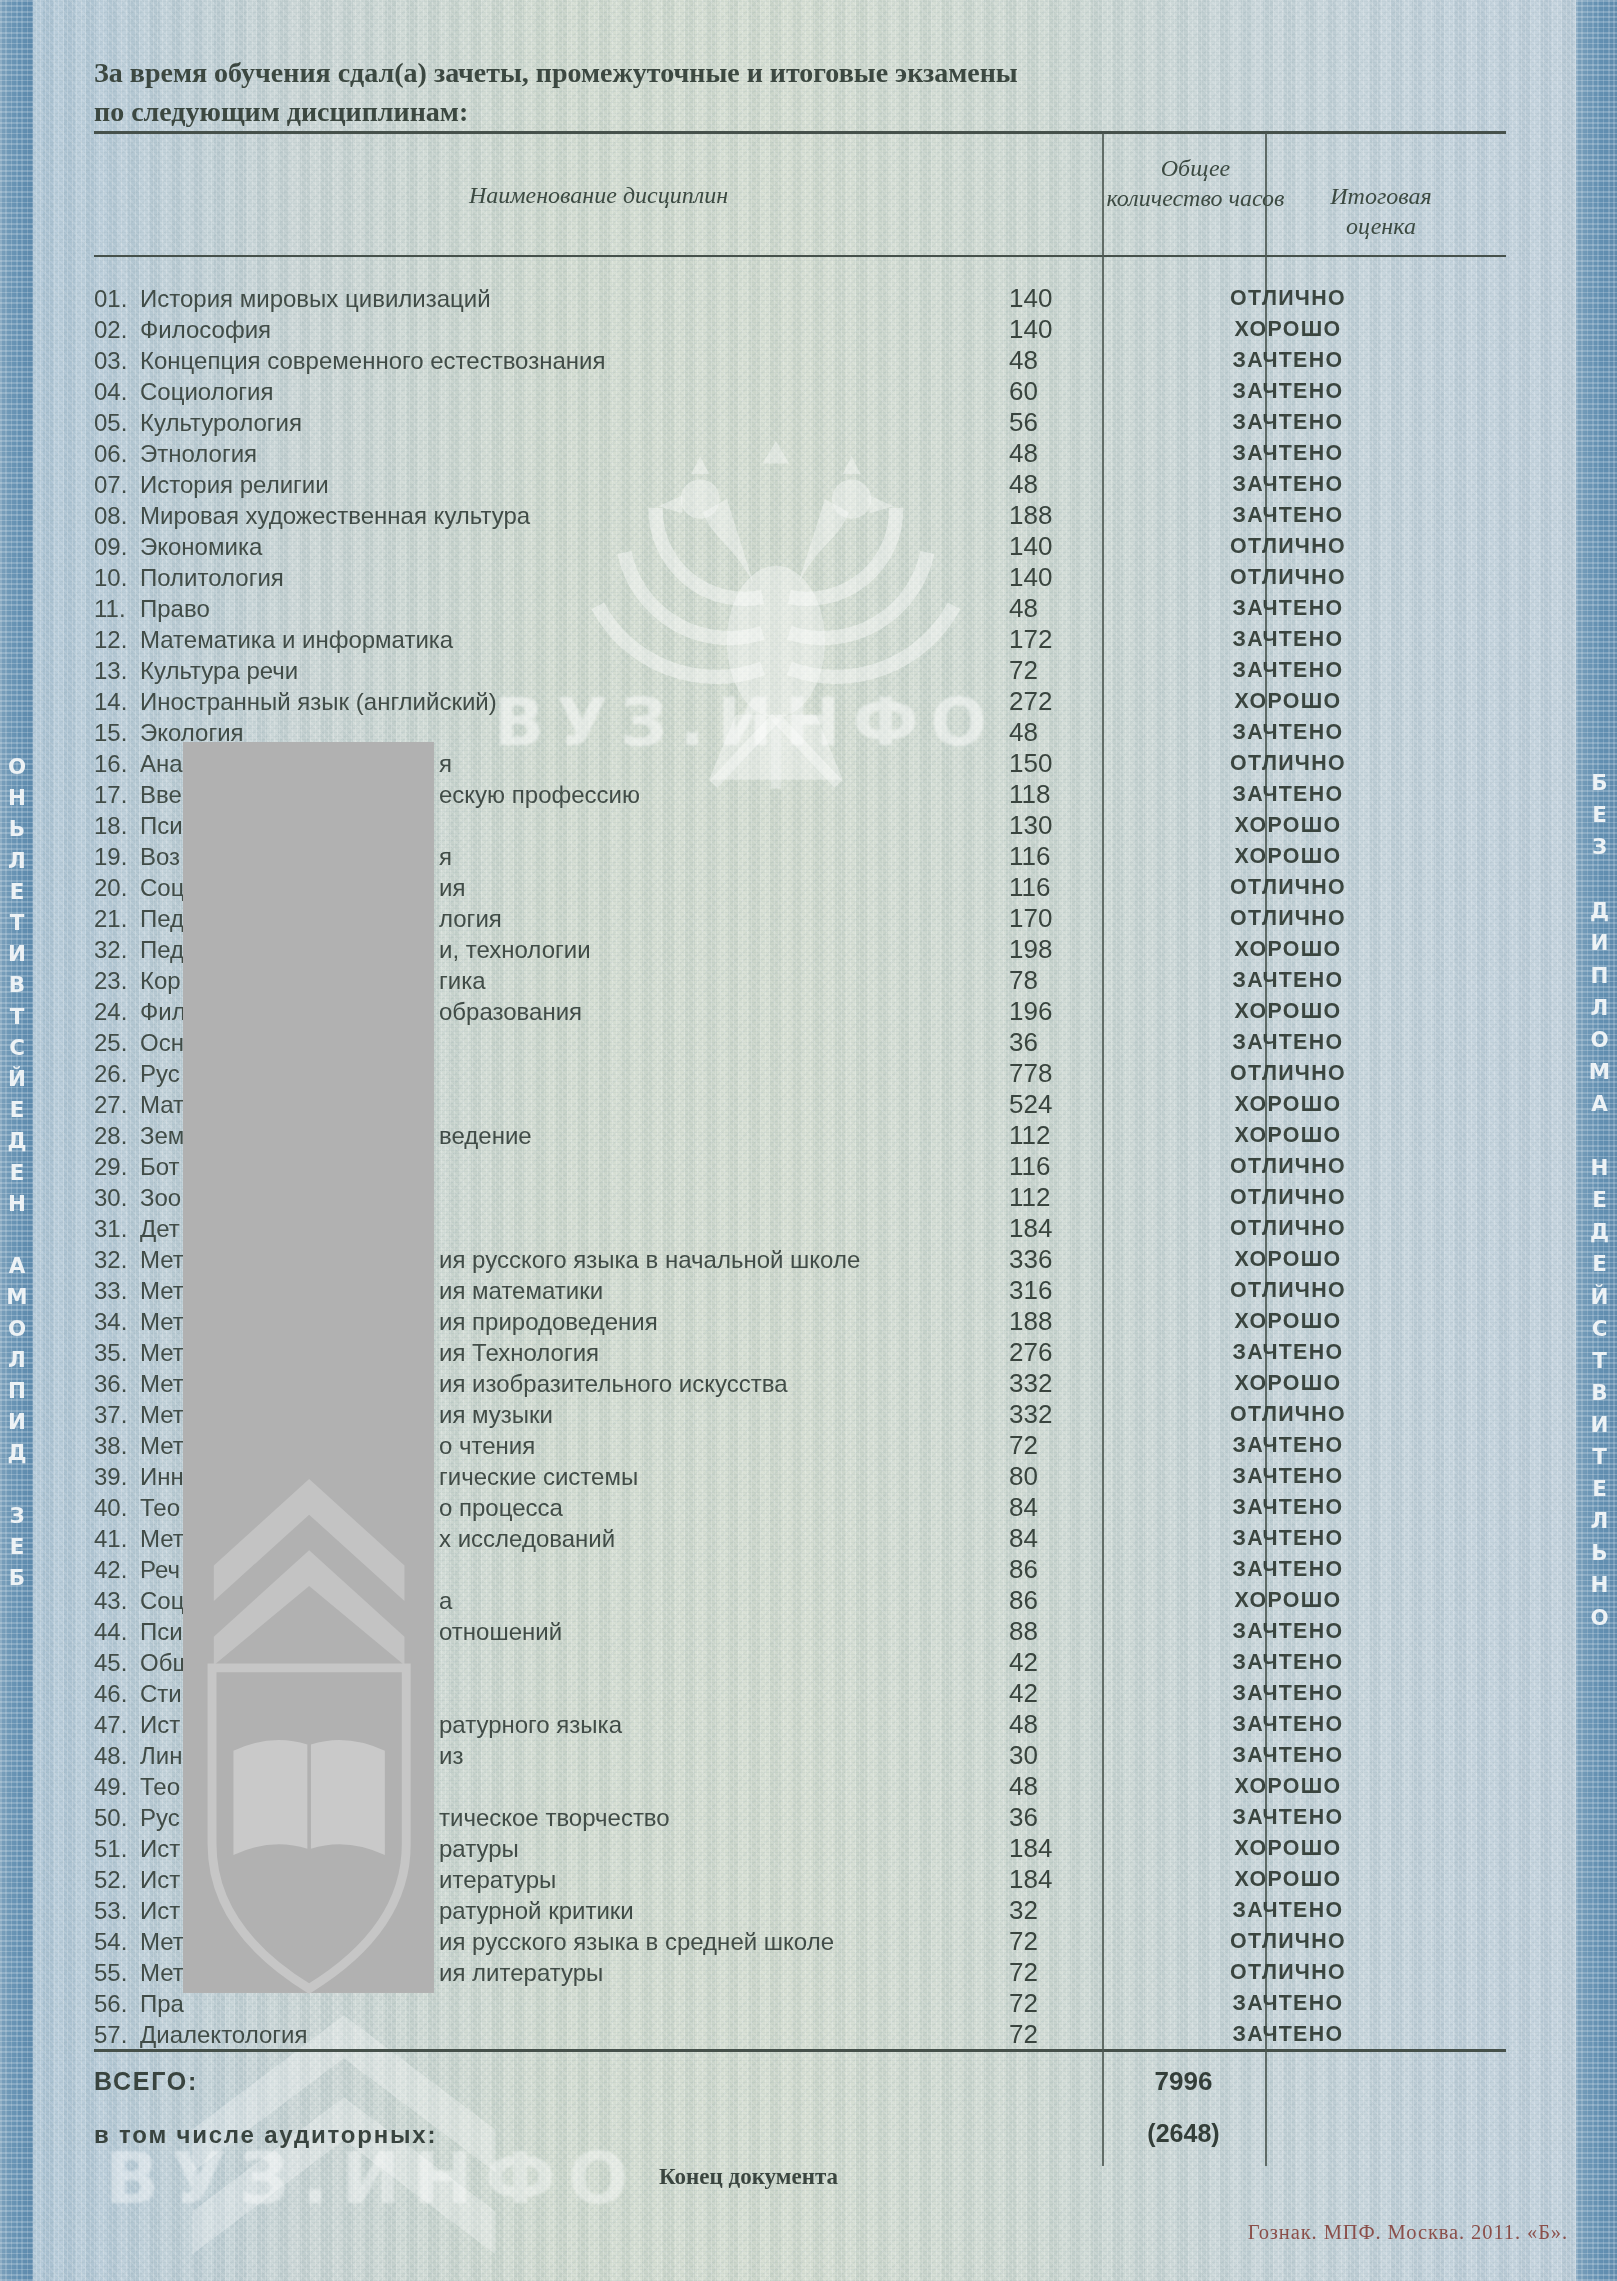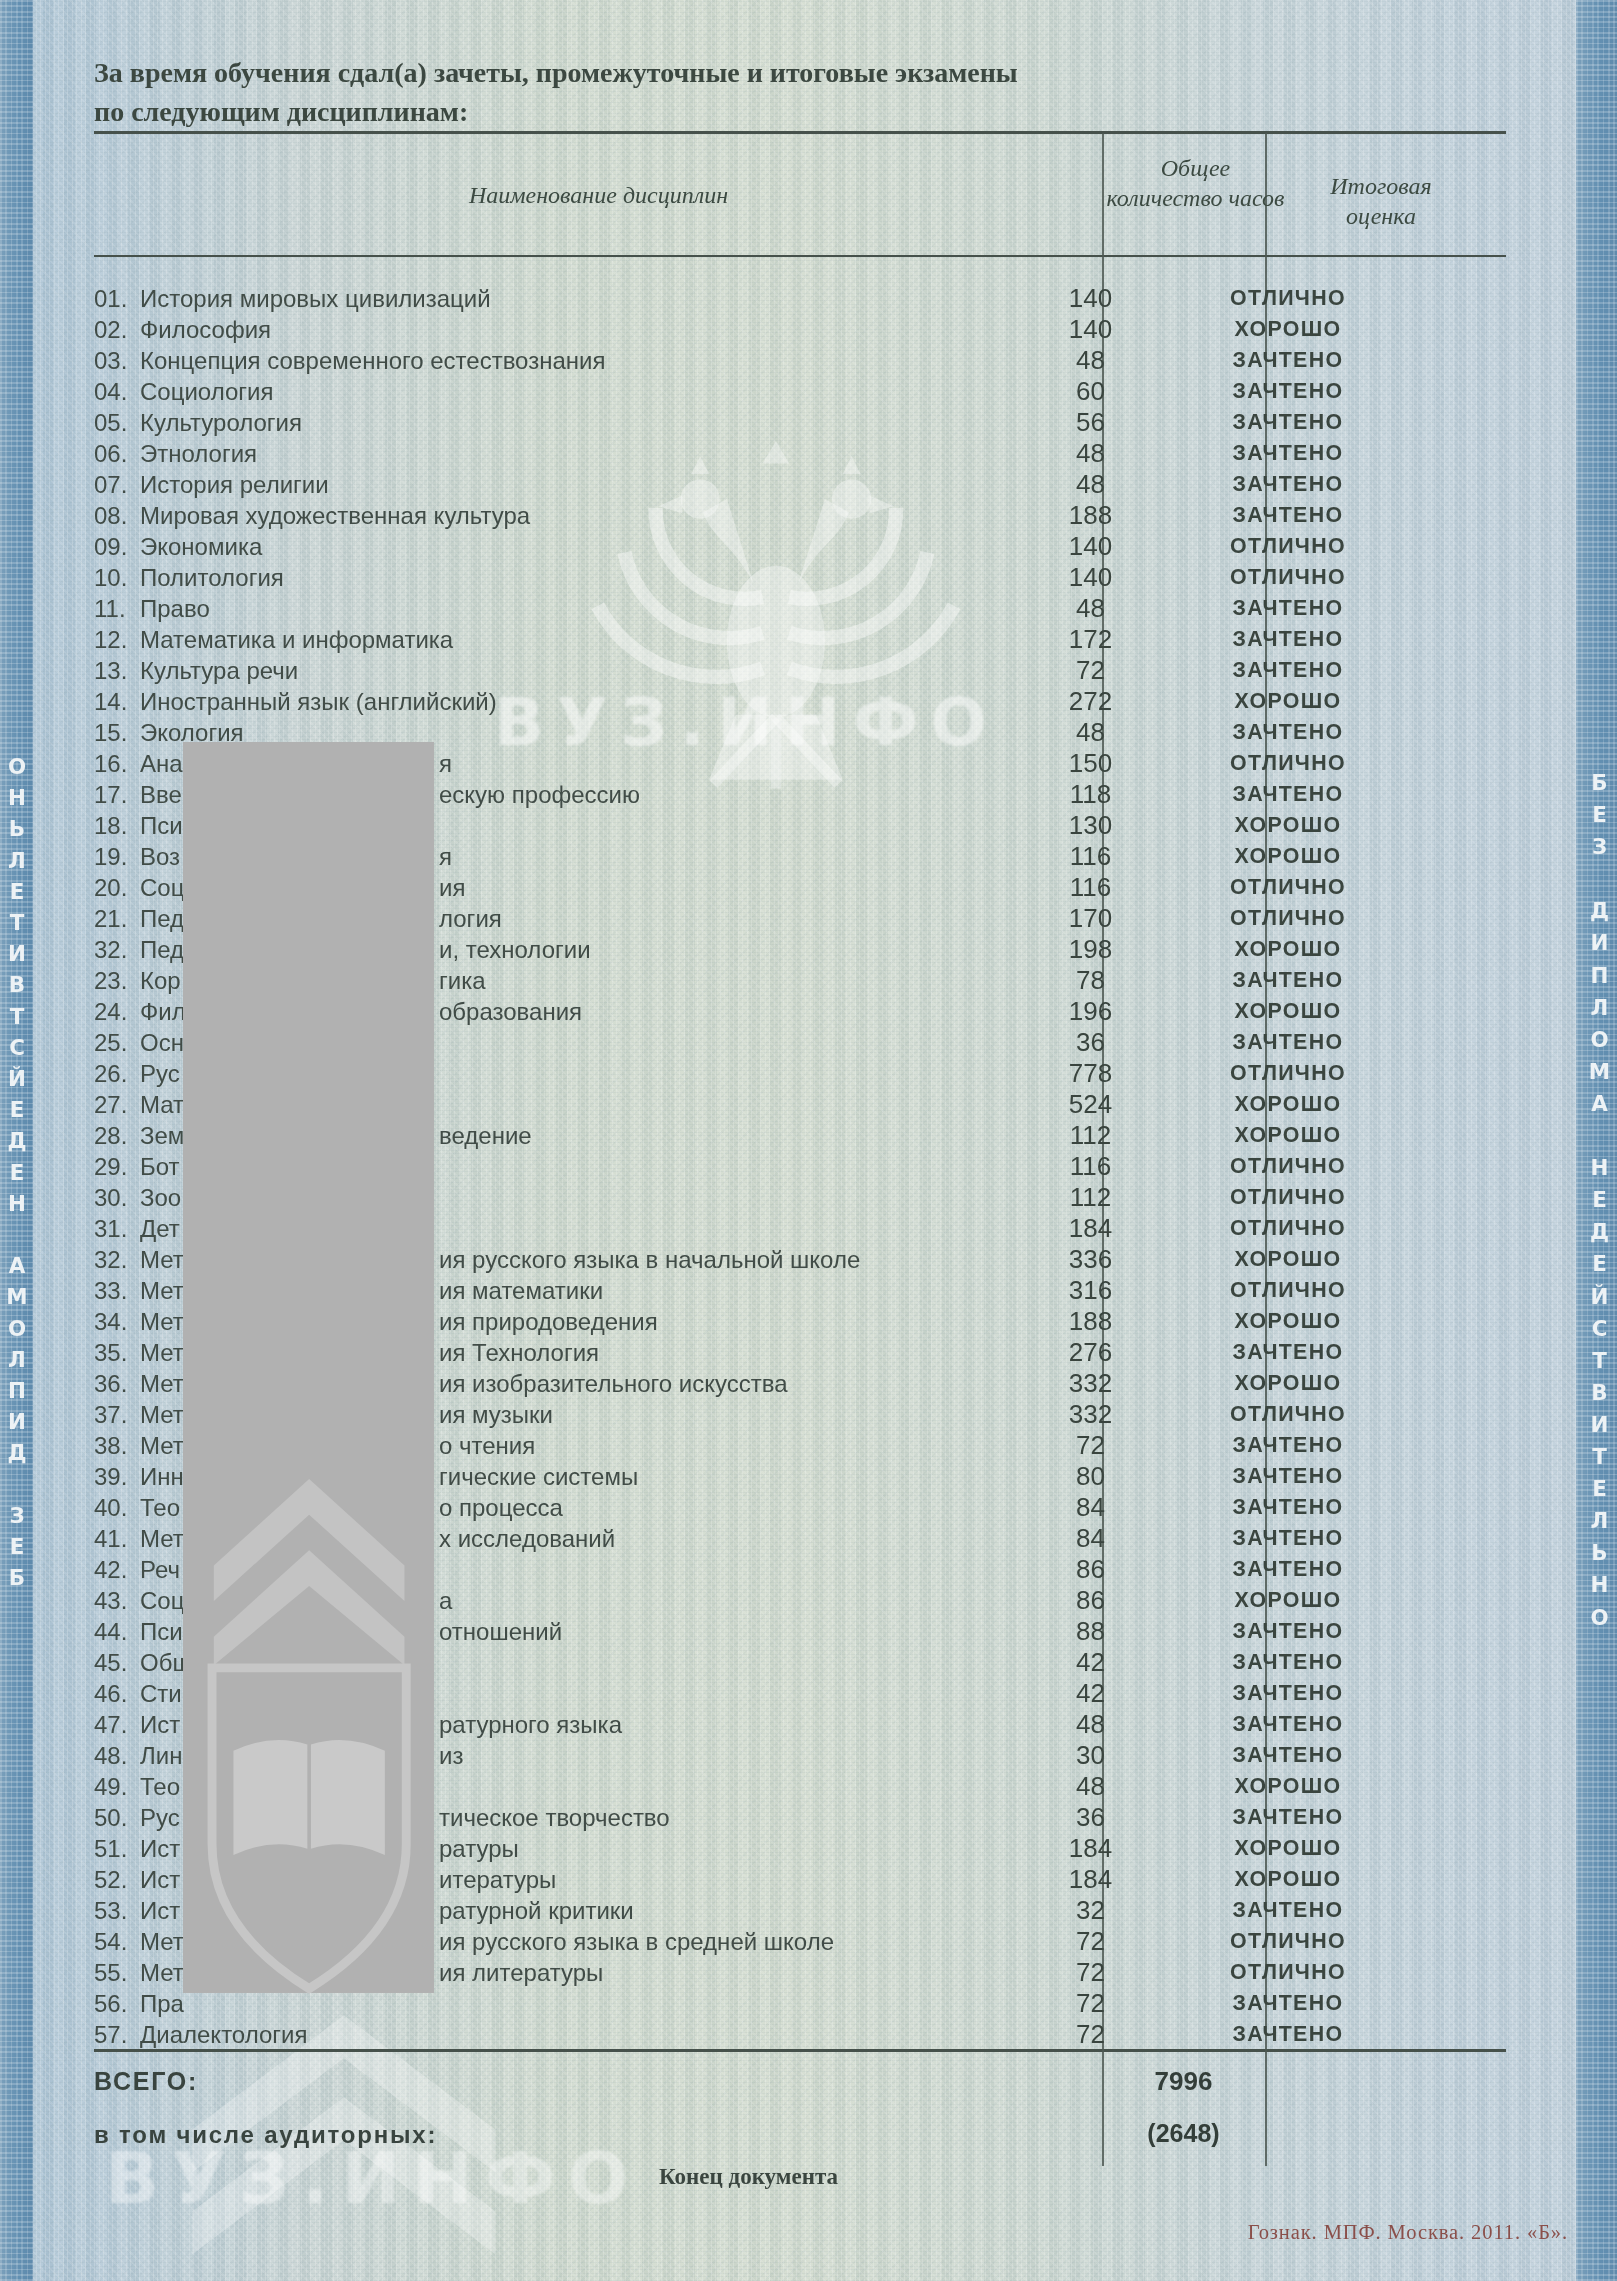--- a/index.html
+++ b/index.html
@@ -41,21 +41,21 @@
   .vline{position:absolute;top:133px;width:1.8px;height:2033px;background:#4d5852;opacity:.85;}
   .head-title{position:absolute;left:94px;top:53px;width:1292px;
     font-family:"Liberation Serif",serif;font-weight:700;font-size:28px;line-height:39px;color:#3c4841;}
   .col-head{position:absolute;font-family:"Liberation Serif",serif;font-style:italic;
     font-size:24px;line-height:30px;text-align:center;color:#3c4a42;}
   #rows{position:absolute;left:94px;top:283px;width:1403px;}
   .trow{display:flex;height:31px;align-items:center;}
   .tnum{width:46px;font-size:24px;color:#414c47;}
   .tname{width:869px;position:relative;font-size:24px;color:#414c47;white-space:nowrap;}
   .ttail{position:absolute;left:299px;top:0;}
-  .thours{width:163px;text-align:center;font-size:26px;color:#39443e;}
+  .thours{width:163px;font-size:26px;color:#39443e;}
   .tgrade{width:232px;text-align:center;font-size:21.4px;font-weight:700;letter-spacing:1.3px;color:#3a453f;}
   
   .tot-label{position:absolute;left:94px;width:998px;text-align:left;
     font-size:25px;font-weight:700;letter-spacing:1.8px;color:#39443f;}
   .tot-value{position:absolute;left:1102px;width:163px;text-align:center;
     font-size:26px;font-weight:700;color:#333e39;}
   .end-doc{position:absolute;left:499px;top:2164px;width:499px;text-align:center;
     font-family:"Liberation Serif",serif;font-weight:700;font-size:23px;color:#3a453f;}
   .imprint{position:absolute;left:980px;top:2221px;width:588px;text-align:right;
     font-family:"Liberation Serif",serif;font-size:20.5px;letter-spacing:0.9px;color:#8a4f4a;}
@@ -112,21 +112,21 @@
     </div>
 
     <div class="hline" style="top:131px;height:2.7px;"></div>
     <div class="hline" style="top:255px;height:1.8px;"></div>
     <div class="hline" style="top:2049px;height:2.7px;"></div>
     <div class="vline" style="left:1102px;"></div>
     <div class="vline" style="left:1265px;"></div>
 
     <div class="col-head" style="left:94px;top:180px;width:1009px;">Наименование дисциплин</div>
     <div class="col-head" style="left:1102px;top:153px;width:187px;">Общее количество часов</div>
-    <div class="col-head" style="left:1314px;top:171px;width:134px;">Итоговая оценка</div>
+    <div class="col-head" style="left:1314px;top:181px;width:134px;">Итоговая оценка</div>
 
     <div id="rows">
         <div class="trow">
           <span class="tnum">01.</span>
           <span class="tname">История мировых цивилизаций</span>
           <span class="thours">140</span>
           <span class="tgrade">ОТЛИЧНО</span>
         </div>
         <div class="trow">
           <span class="tnum">02.</span>

